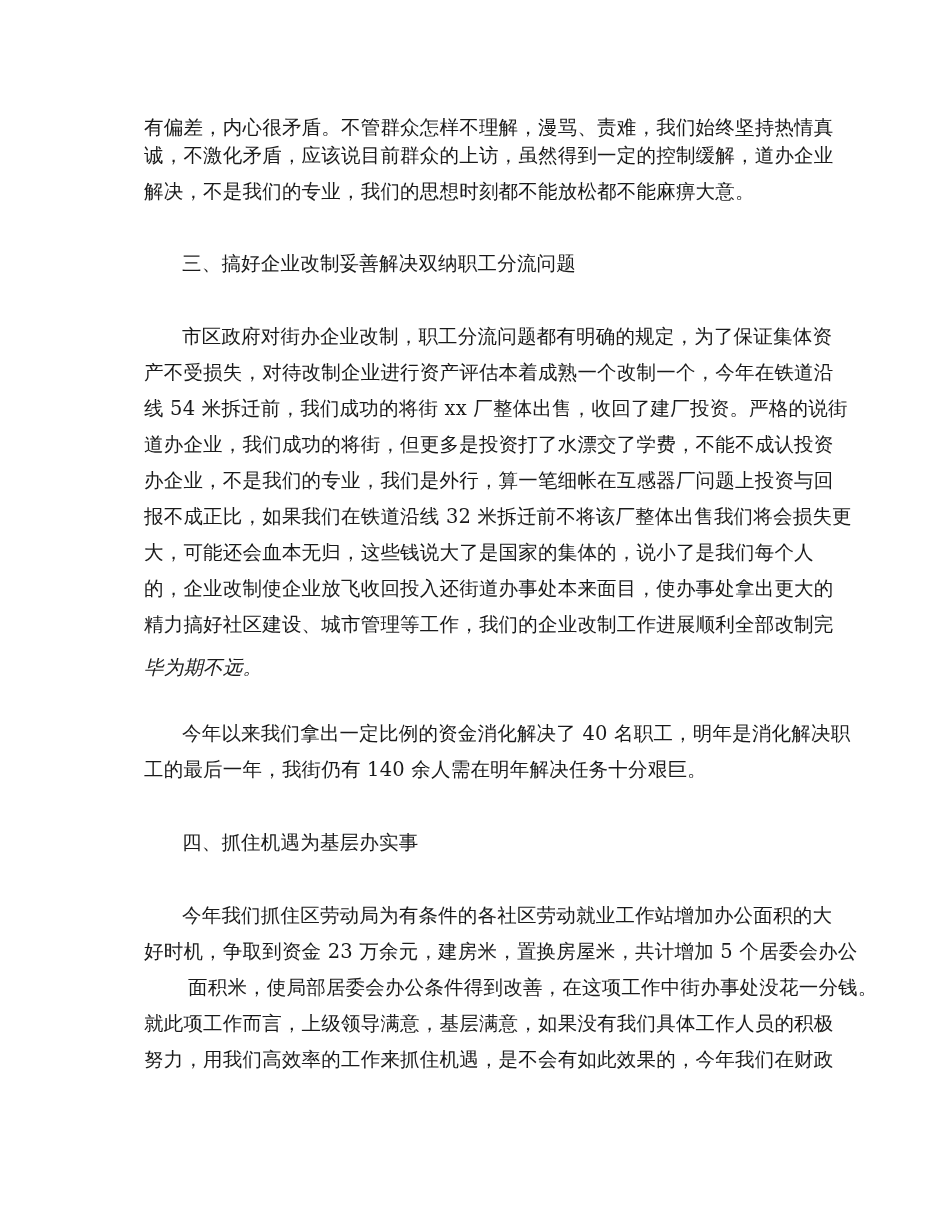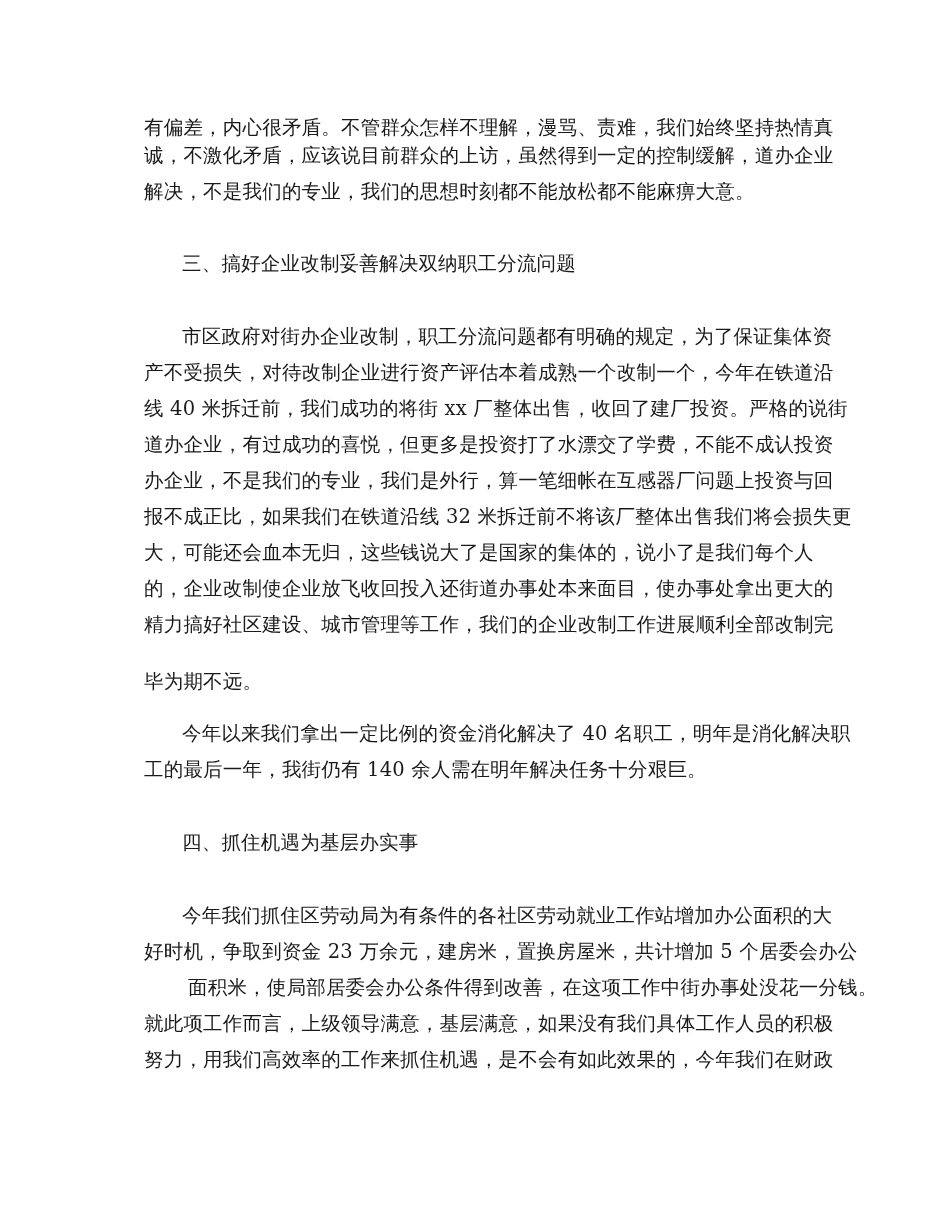--- a/index.html
+++ b/index.html
@@ -18,28 +18,28 @@
       <div class="line" style="top: 108px; margin-top: 8px;">有偏差，内心很矛盾。不管群众怎样不理解，漫骂、责难，我们始终坚持热情真</div>
       <div class="line" style="top: 144px;">诚，不激化矛盾，应该说目前群众的上访，虽然得到一定的控制缓解，道办企业</div>
       <div class="line" style="top: 180px;">解决，不是我们的专业，我们的思想时刻都不能放松都不能麻痹大意。</div>
     </div>
     <div>
       <div class="line indent" style="top: 252px;">三、搞好企业改制妥善解决双纳职工分流问题</div>
     </div>
     <div>
       <div class="line indent" style="top: 325px; text-align: center;">市区政府对街办企业改制，职工分流问题都有明确的规定，为了保证集体资</div>
       <div class="line" style="top: 361px;">产不受损失，对待改制企业进行资产评估本着成熟一个改制一个，今年在铁道沿</div>
-      <div class="line" style="top: 397px;">线 40 米拆迁前，我们成功的将街 xx 厂整体出售，收回了建厂投资。严格的说街</div>
-      <div class="line" style="top: 433px;">道办企业，有过成功的喜悦，但更多是投资打了水漂交了学费，不能不成认投资</div>
+      <div class="line" style="top: 397px;">线 54 米拆迁前，我们成功的将街 xx 厂整体出售，收回了建厂投资。严格的说街</div>
+      <div class="line" style="top: 433px;">道办企业，我们成功的将街，但更多是投资打了水漂交了学费，不能不成认投资</div>
       <div class="line" style="top: 469px;">办企业，不是我们的专业，我们是外行，算一笔细帐在互感器厂问题上投资与回</div>
       <div class="line" style="top: 505px;">报不成正比，如果我们在铁道沿线 32 米拆迁前不将该厂整体出售我们将会损失更</div>
       <div class="line" style="top: 541px;">大，可能还会血本无归，这些钱说大了是国家的集体的，说小了是我们每个人</div>
       <div class="line" style="top: 577px;">的，企业改制使企业放飞收回投入还街道办事处本来面目，使办事处拿出更大的</div>
       <div class="line" style="top: 613px;">精力搞好社区建设、城市管理等工作，我们的企业改制工作进展顺利全部改制完</div>
-      <div class="line" style="top: 670px;">毕为期不远。</div>
+      <div class="line" style="top: 656px; font-style: italic;">毕为期不远。</div>
     </div>
     <div>
       <div class="line indent" style="top: 722px;">今年以来我们拿出一定比例的资金消化解决了 40 名职工，明年是消化解决职</div>
       <div class="line" style="top: 758px;">工的最后一年，我街仍有 140 余人需在明年解决任务十分艰巨。</div>
     </div>
     <div>
       <div class="line indent" style="top: 831px;">四、抓住机遇为基层办实事</div>
     </div>
     <div>
       <div class="line indent" style="top: 904px;">今年我们抓住区劳动局为有条件的各社区劳动就业工作站增加办公面积的大</div>

